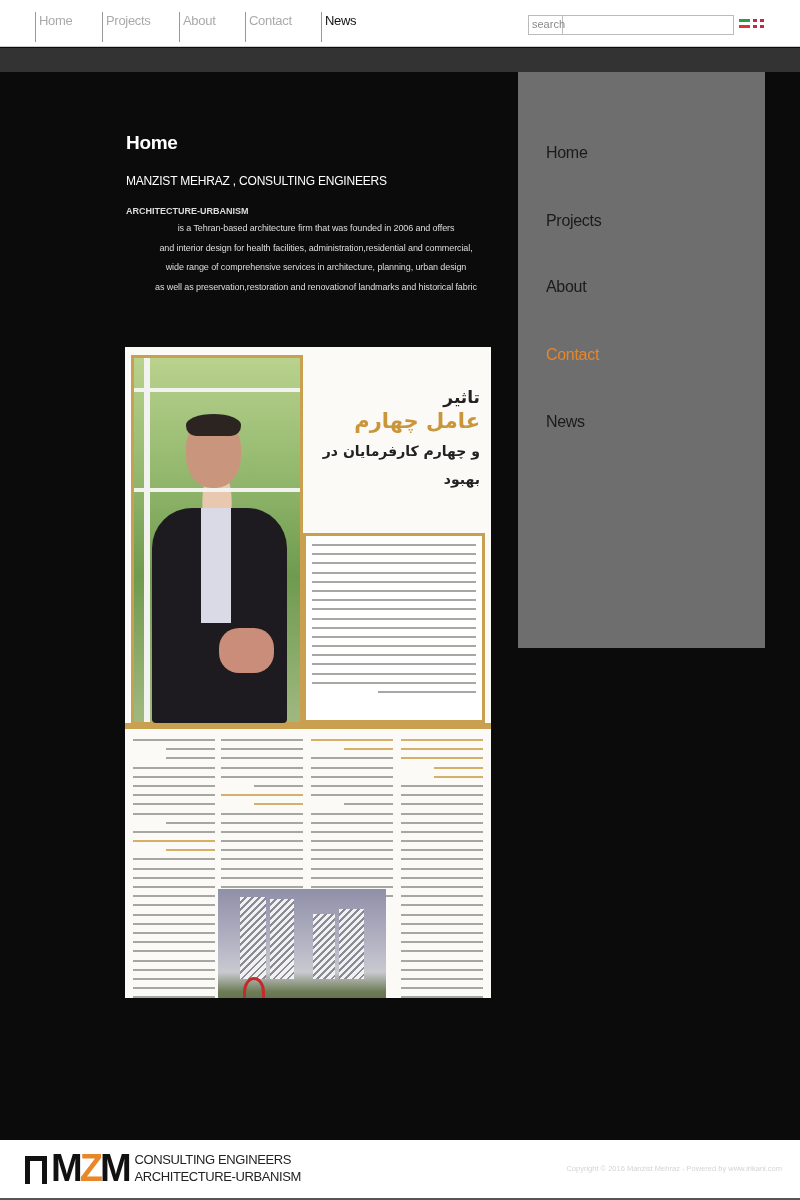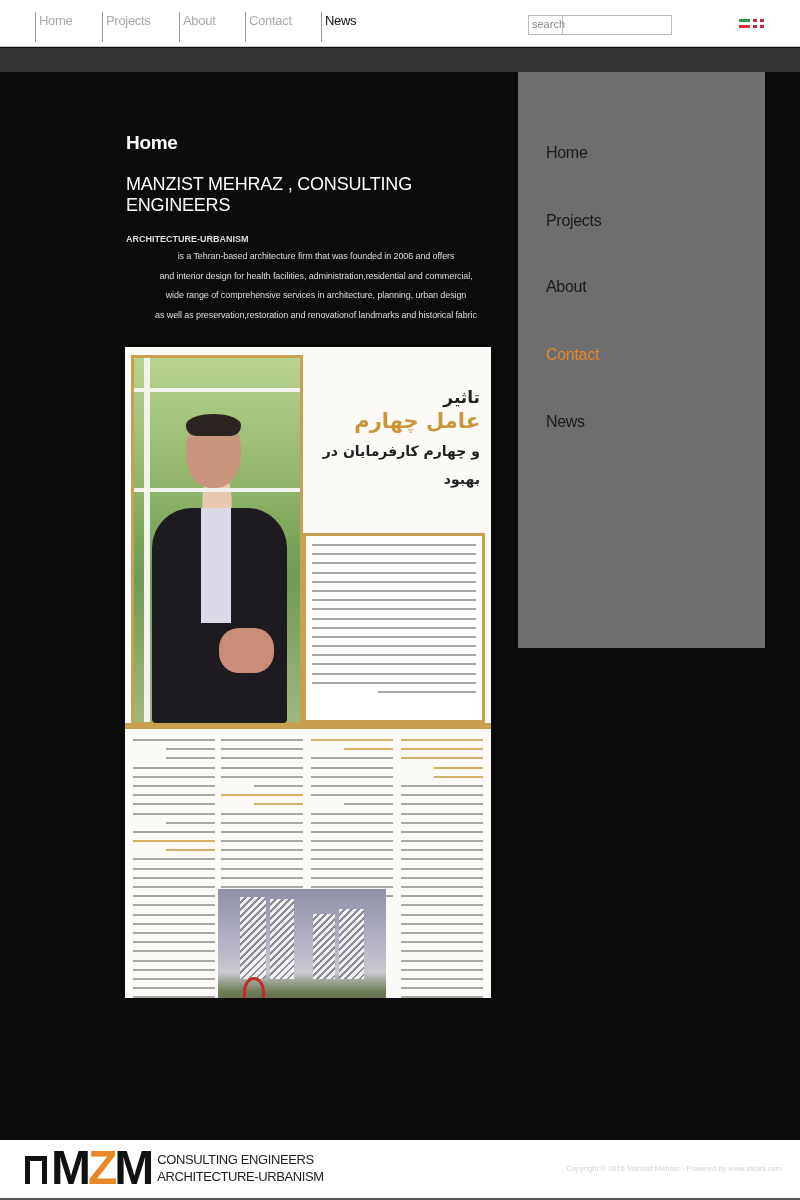--- a/index.html
+++ b/index.html
@@ -4,36 +4,36 @@
 <style>
   * { box-sizing: border-box; margin: 0; padding: 0; }
   html, body { width: 800px; height: 1200px; overflow: hidden; }
   body { background: #0b0b0b; font-family: "Liberation Sans", sans-serif; position: relative; }
 
   
   .topbar { position: absolute; left: 0; top: 0; width: 800px; height: 47px; background: #fff; border-bottom: 1px solid #ccc; }
   .topnav { position: absolute; left: 35px; top: 12px; height: 30px; }
   .topnav a { position: absolute; top: 0; height: 30px; padding-left: 3px; border-left: 1px solid #999; font-size: 13px; color: #aaa; text-decoration: none; line-height: 18px; letter-spacing: -0.3px; }
   .topnav a.active { color: #111; }
-  .search { position: absolute; left: 528px; top: 15px; width: 144px; height: 20px; border: 1px solid #bbb; background: #fff; display: flex; }
+  .search { position: absolute; left: 528px; top: 15px; width: 206px; height: 20px; border: 1px solid #bbb; background: #fff; display: flex; }
   .search .lbl { font-size: 11px; color: #888; padding: 2px 3px 0; border-right: 1px solid #bbb; width: 34px; }
   .search input { flex: 1; border: none; outline: none; font-size: 11px; background: transparent; }
   .flags { position: absolute; left: 739px; top: 19px; display: flex; gap: 3px; }
   .flag { width: 11px; height: 9px; }
   .flag-ir { background: linear-gradient(#2a9d48 0 33%, #fff 33% 66%, #d33 66%); }
   .flag-uk { background: #c02a4a; position: relative; }
   .flag-uk::before { content:""; position:absolute; left:4px; top:0; width:3px; height:9px; background:#fff; }
   .flag-uk::after { content:""; position:absolute; left:0; top:3px; width:11px; height:3px; background:#fff; }
 
   .greyband { position: absolute; left: 0; top: 48px; width: 800px; height: 24px; background: #333; }
 
   
   .content { position: absolute; left: 126px; top: 132px; width: 380px; color: #fff; }
   .page-title { font-size: 19px; font-weight: bold; letter-spacing: -0.3px; }
-  .firm { font-size: 18px; margin-top: 20px; letter-spacing: -0.2px; }
+  .firm { font-size: 12px; margin-top: 20px; letter-spacing: -0.2px; }
   .tagline { font-size: 9px; font-weight: bold; margin-top: 18px; color: #ddd; }
   .desc { margin-top: 3px; text-align: center; }
   .desc div { font-size: 9px; color: #ddd; line-height: 19.5px; white-space: nowrap; letter-spacing: -0.1px; }
 
   
   .mag { position: absolute; left: 125px; top: 347px; width: 366px; height: 651px; background: #fbfaf7; overflow: hidden; }
   .mag-photo { position: absolute; left: 6px; top: 8px; width: 172px; height: 370px; border: 3px solid #c9a050; background:
       radial-gradient(ellipse at 50% 40%, #e8c9b0 0 12%, transparent 13%),
       linear-gradient(180deg, #b9d28e 0%, #8fb56a 35%, #6f9a4f 60%, #a0b880 100%); }
   .mag-photo .frame-bar { position:absolute; background:#f2f2ee; }
@@ -64,21 +64,21 @@
   .mag-pageno { position: absolute; right: 14px; top: 738px; font-size: 7px; color: #777; }
 
   
   .sidepanel { position: absolute; left: 518px; top: 72px; width: 247px; height: 576px; background: #6e6e6e; }
   .sidepanel a { position: absolute; left: 28px; font-size: 16px; color: #1a1a1a; text-decoration: none; letter-spacing: -0.3px; }
   .sidepanel a.active { color: #e8872a; }
 
   
   .footer { position: absolute; left: 0; top: 1140px; width: 800px; height: 60px; background: #fff; border-bottom: 2px solid #555; }
   .logo { position: absolute; left: 25px; top: 8px; display: flex; align-items: center; }
-  .logo-mark { font-family: "Liberation Sans", sans-serif; font-size: 48px; font-weight: bold; color: #111; letter-spacing: -3px; line-height: 40px; }
+  .logo-mark { font-family: "Liberation Sans", sans-serif; font-size: 38px; font-weight: bold; color: #111; letter-spacing: -3px; line-height: 40px; }
   .logo-mark .z { color: #e8872a; }
   .logo-box { display:inline-block; width: 22px; height: 28px; border: 5px solid #111; border-bottom: none; margin-right: 4px; position: relative; top: 2px; }
   .logo-text { margin-left: 6px; font-size: 13px; color: #222; line-height: 17px; letter-spacing: -0.4px; }
   .copyright { position: absolute; right: 18px; top: 24px; font-size: 7.5px; color: #d4d4d4; }
 </style>
 </head>
 <body>
 
 <div class="topbar">
   <nav class="topnav">

